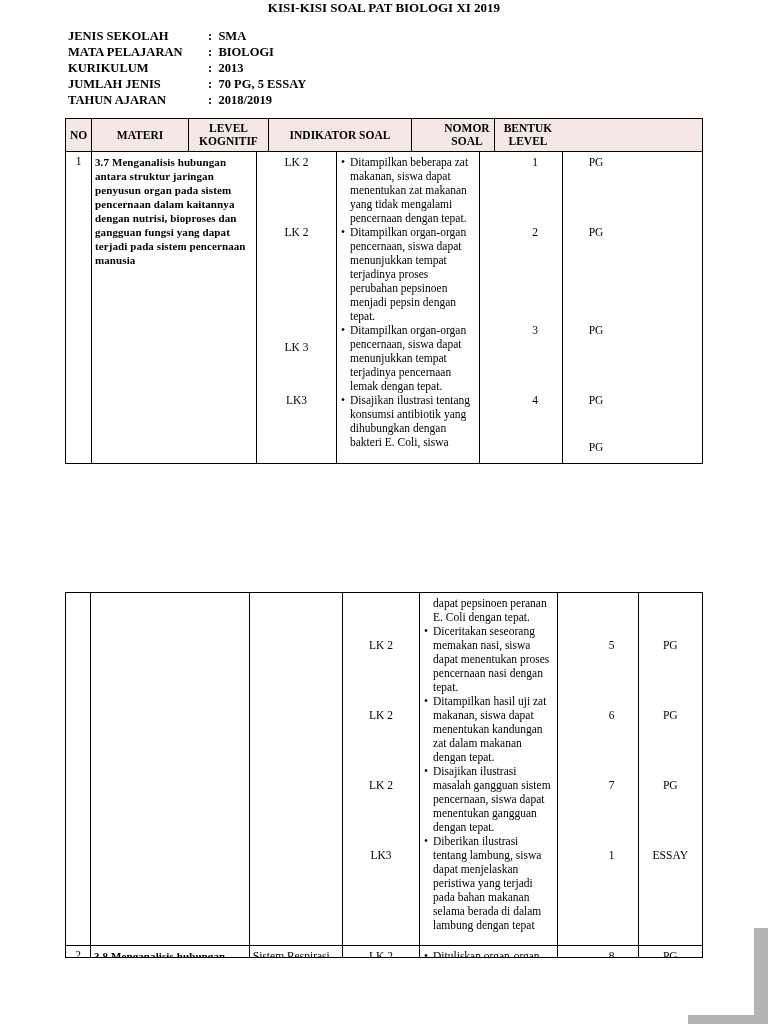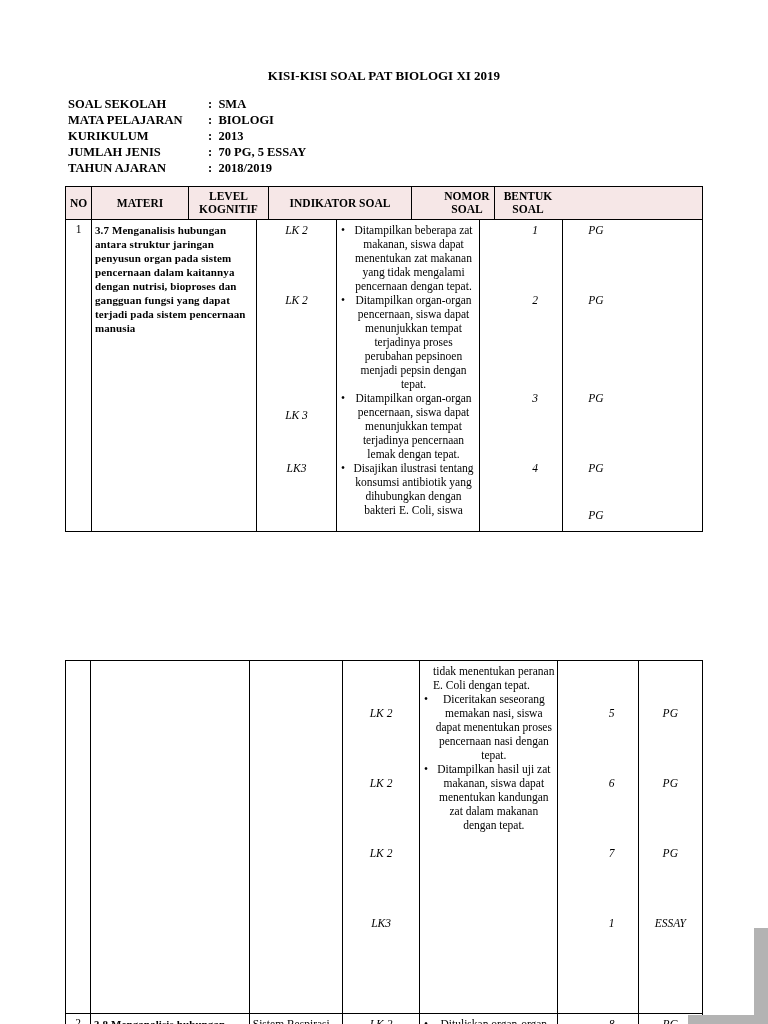--- a/index.html
+++ b/index.html
@@ -1,20 +1,20 @@
 <!DOCTYPE html>
 <html><head>
 <meta charset="utf-8">
 <style>
   * { margin:0; padding:0; box-sizing:border-box; }
   html,body { background:#ffffff; }
   .page { position:relative; width:768px; height:1024px; background:#ffffff;
           font-family:"Liberation Serif", serif; color:#000; overflow:hidden; }
 
-  .doc-title { padding-top:68px; text-align:center; font-weight:bold; font-size:13px; }
+  .doc-title { text-align:center; font-weight:bold; font-size:13px; }
 
   .meta { margin:13px 0 0 68px; font-size:12.5px; font-weight:bold; }
   .meta-row { height:16px; display:flex; }
   .meta-label { width:140px; }
   .meta-value { white-space:pre; }
 
   .dtable { margin-left:65px; width:638px; border:1px solid #000; background:#fff; }
   .t1 { margin-top:9px; }
   .t2 { margin-top:128px; }
   .trow { display:flex; }
@@ -34,39 +34,39 @@
                  font-weight:bold; font-size:11.5px; line-height:13px; min-height:32px; padding:2px 1px; }
 
   .body1 { height:312px; }
   .body2 { height:352px; }
   .partial { height:12px; }
   .partial .cell { overflow:hidden; }
 
   .no-cell { text-align:center; font-size:11.5px; padding-top:3px; }
   .kd-text { font-size:11px; font-weight:bold; line-height:14px; padding:3px 2px 0 3px; letter-spacing:0.1px; }
   .mat-text { font-size:11.5px; line-height:14px; padding:3px 0 0 3px; }
-  .abs { position:absolute; left:0; right:0; text-align:center; font-size:11.5px; line-height:14px;font-style:italic; }
+  .abs { position:absolute; left:0; right:0; text-align:center; font-size:11.5px; line-height:14px; }
   .ind { font-size:11.5px; line-height:14px; padding:3px 2px 0 2px; }
-  .bullet { position:relative; padding-left:11px;text-align:center; }
+  .bullet { position:relative; padding-left:11px; }
   .bullet::before { content:"\2022"; position:absolute; left:2px; }
   .cont { padding-left:11px; }
 
   .scan-right  { position:absolute; right:0; top:928px; bottom:0; width:14px; background:#b3b3b3; z-index:5; }
   .scan-bottom { position:absolute; right:0; bottom:0; width:80px; height:9px; background:#b3b3b3; z-index:5; }
 </style>
 </head>
 <body>
 
 <div class="page">
 
   <div class="doc-title">KISI-KISI SOAL PAT BIOLOGI XI 2019</div>
 
   <div class="meta">
     <div class="meta-row">
-      <span class="meta-label">SOAL SEKOLAH</span>
+      <span class="meta-label">JENIS SEKOLAH</span>
       <span class="meta-value">:  SMA</span>
     </div>
     <div class="meta-row">
       <span class="meta-label">MATA PELAJARAN</span>
       <span class="meta-value">:  BIOLOGI</span>
     </div>
     <div class="meta-row">
       <span class="meta-label">KURIKULUM</span>
       <span class="meta-value">:  2013</span>
     </div>
@@ -80,21 +80,21 @@
     </div>
   </div>
 
   <div class="dtable t1">
     <div class="trow thead">
       <div class="cell c-no">NO</div>
       <div class="cell c-mat">MATERI</div>
       <div class="cell c-lk">LEVEL KOGNITIF</div>
       <div class="cell c-ind">INDIKATOR SOAL</div>
       <div class="cell c-nom">NOMOR SOAL</div>
-      <div class="cell c-ben">BENTUK SOAL</div>
+      <div class="cell c-ben">BENTUK LEVEL</div>
     </div>
     <div class="trow body1">
       <div class="cell c-no no-cell">1</div>
       <div class="cell c-kd">
         <div class="kd-text">3.7 Menganalisis hubungan antara struktur jaringan penyusun organ pada sistem pencernaan dalam kaitannya dengan nutrisi, bioproses dan gangguan fungsi yang dapat terjadi pada sistem pencernaan manusia</div>
       </div>
       <div class="cell c-lk">
         <span class="abs" style="top:3px">LK 2</span>
         <span class="abs" style="top:73px">LK 2</span>
         <span class="abs" style="top:188px">LK 3</span>
@@ -130,23 +130,25 @@
       <div class="cell c-kd"></div>
       <div class="cell c-mat"></div>
       <div class="cell c-lk">
         <span class="abs" style="top:45px">LK 2</span>
         <span class="abs" style="top:115px">LK 2</span>
         <span class="abs" style="top:185px">LK 2</span>
         <span class="abs" style="top:255px">LK3</span>
       </div>
       <div class="cell c-ind">
         <div class="ind">
-          <div class="cont">tidak menentukan peranan E. Coli dengan tepat.</div>
+          <div class="cont">dapat pepsinoen peranan E. Coli dengan tepat.</div>
           <div class="bullet">Diceritakan seseorang memakan nasi, siswa dapat menentukan proses pencernaan nasi dengan tepat.</div>
           <div class="bullet">Ditampilkan hasil uji zat makanan, siswa dapat menentukan kandungan zat dalam makanan dengan tepat.</div>
+          <div class="bullet">Disajikan ilustrasi masalah gangguan sistem pencernaan, siswa dapat menentukan gangguan dengan tepat.</div>
+          <div class="bullet">Diberikan ilustrasi tentang lambung, siswa dapat menjelaskan peristiwa yang terjadi pada bahan makanan selama berada di dalam lambung dengan tepat</div>
         </div>
       </div>
       <div class="cell c-nom">
         <span class="abs" style="top:45px">5</span>
         <span class="abs" style="top:115px">6</span>
         <span class="abs" style="top:185px">7</span>
         <span class="abs" style="top:255px">1</span>
       </div>
       <div class="cell c-ben">
         <span class="abs" style="top:45px">PG</span>

